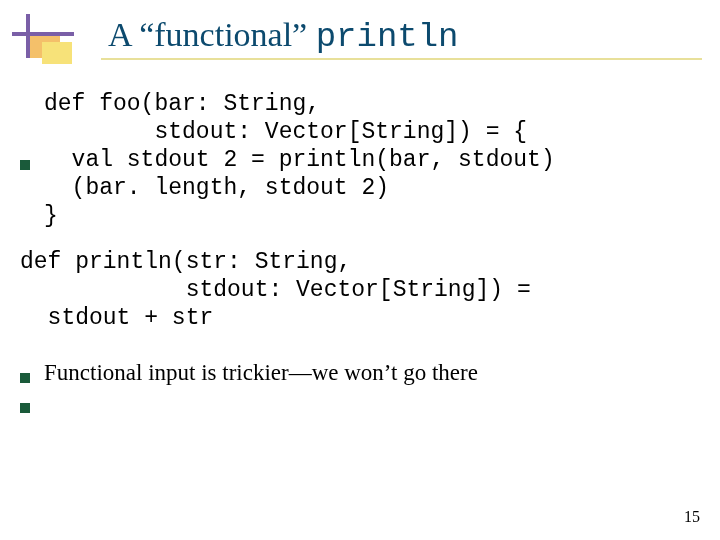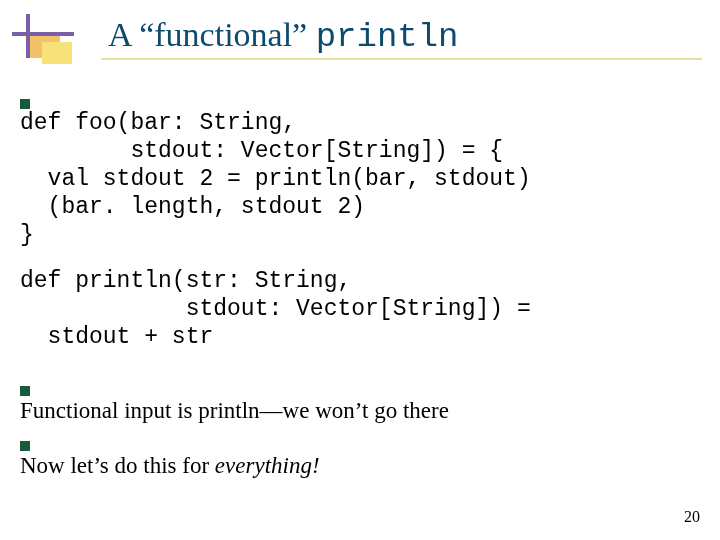--- a/index.html
+++ b/index.html
@@ -70,23 +70,22 @@
       background: linear-gradient(to right, rgba(0,0,0,0) 0%, rgba(0,0,0,0) 10%, #e8e09a 10%, #e8e09a 100%);
     }
     .content {
       position: absolute;
       top: 90px;
       left: 20px;
       right: 20px;
     }
     .bullet-row {
       display: flex;
-      align-items: flex-start;
+      align-items: center;
       margin-bottom: 6px;
-      flex-direction: column;
     }
     .bullet {
       width: 10px;
       height: 10px;
       background: #1a5a3a;
       margin-top: 9px;
       margin-right: 14px;
       flex-shrink: 0;
     }
     .code-block {
@@ -149,25 +148,22 @@
 }</div>
   </div>
 
   <div class="code-block-2">def println(str: String,
             stdout: Vector[String]) =
   stdout + str</div>
 
   <div class="lower-block">
     <div class="bullet-row">
       <div class="bullet"></div>
-      <div class="text-line">Functional input is println—we won’t go there</div>
+      <div class="text-line">Functional input is trickier—we won’t go there</div>
     </div>
     <div class="bullet-row">
       <div class="bullet"></div>
-      <div class="text-line">
-        <span>Now let’s do this for </span><em>everything!</em>
-      </div>
     </div>
   </div>
 
 </div>
 
-<div class="page-num">20</div>
+<div class="page-num">15</div>
 
 </body></html>

